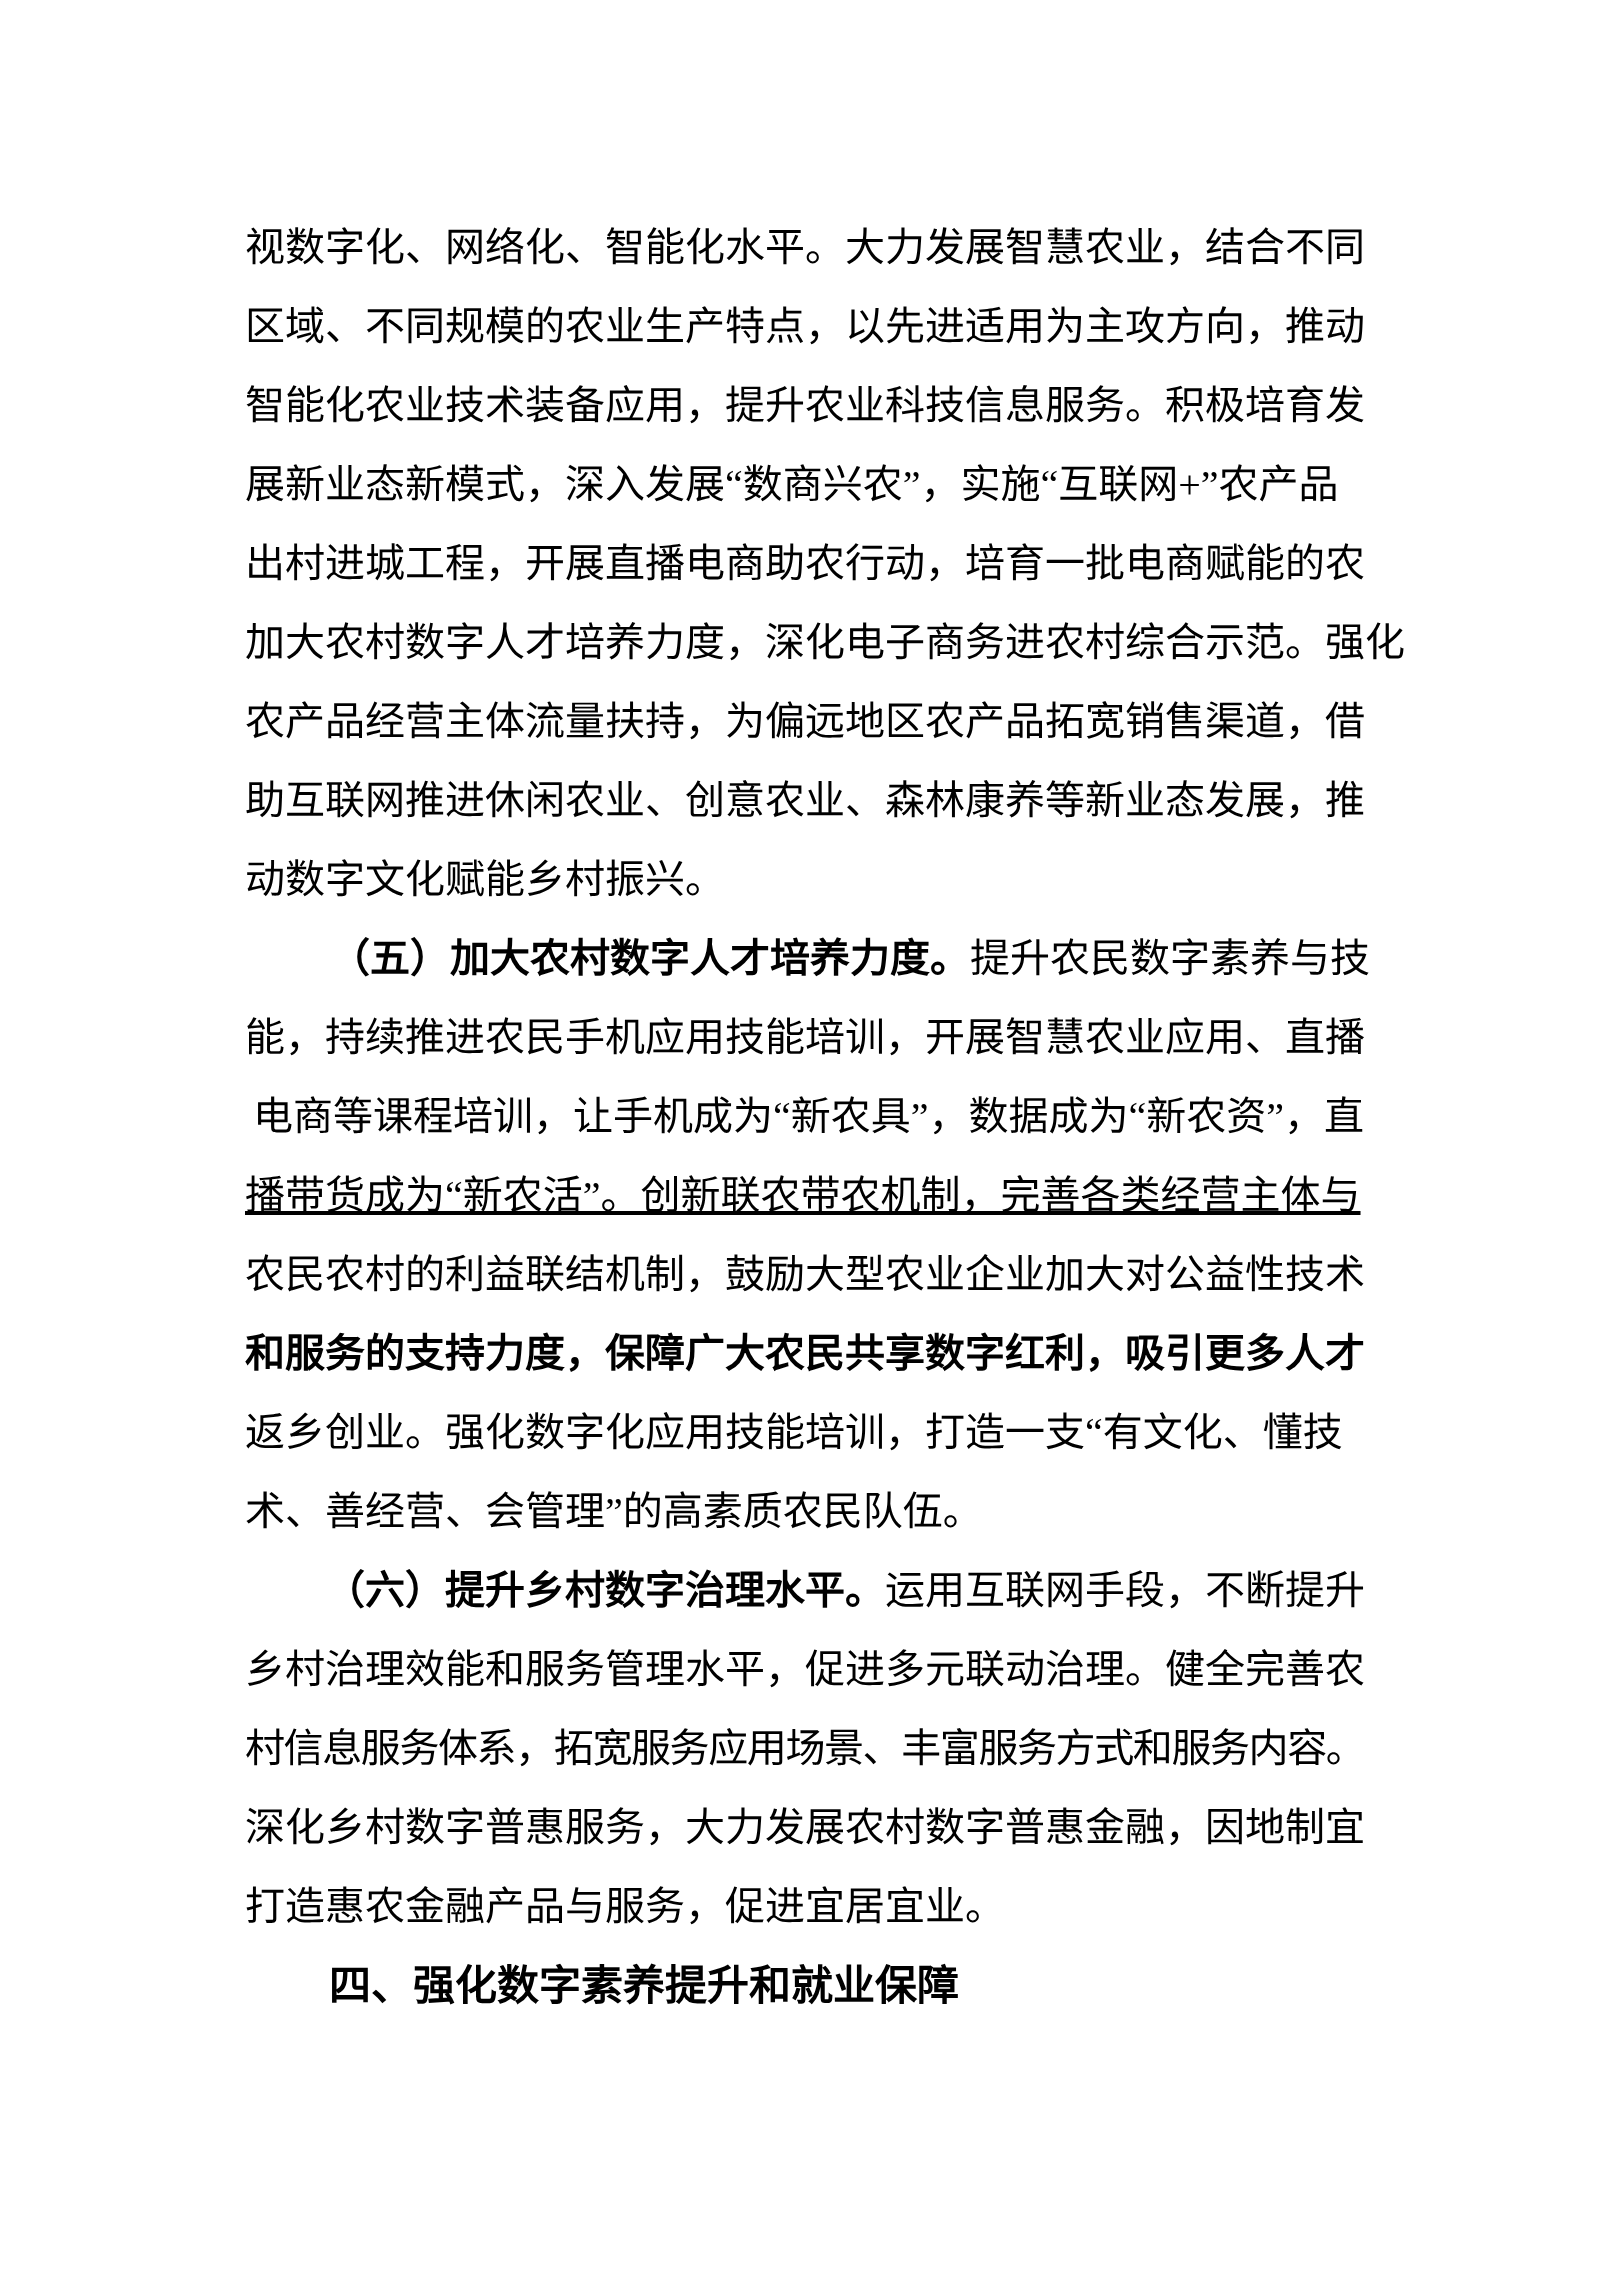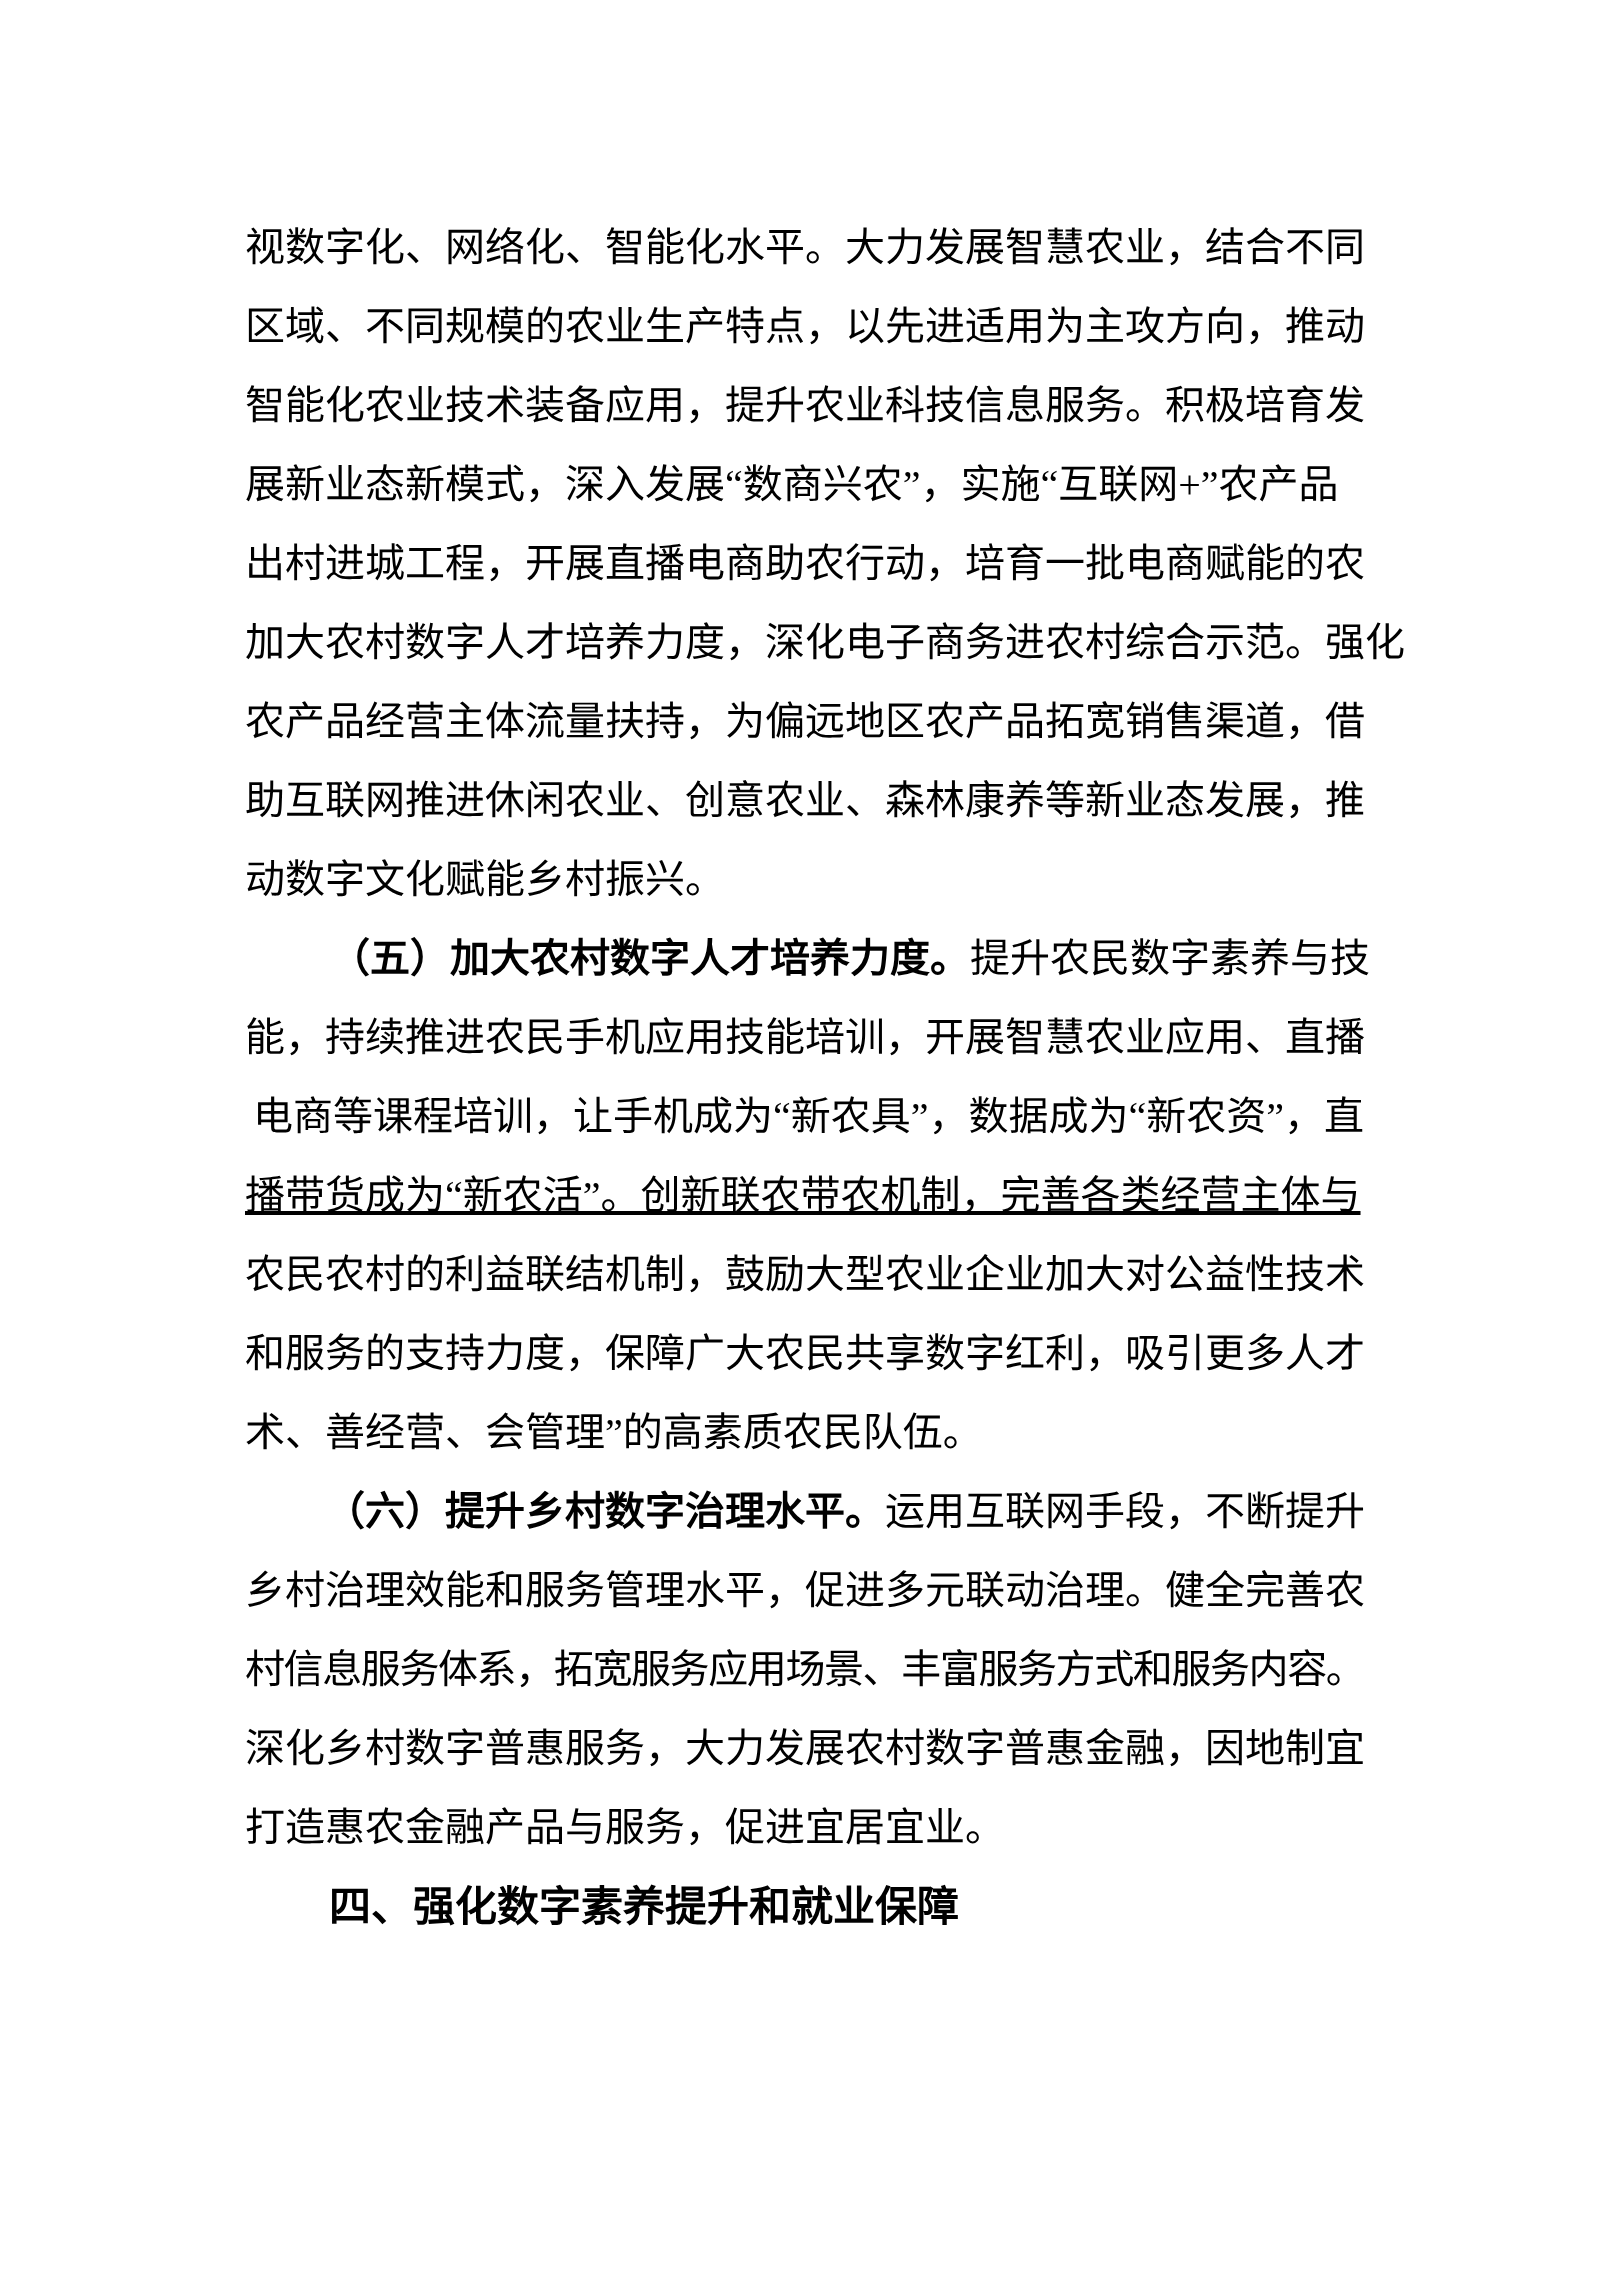--- a/index.html
+++ b/index.html
@@ -56,21 +56,22 @@
       <div class="line fit" style="letter-spacing: 0px;"><span class="seg">出村进城工程，开展直播电商助农行动，培育一批电商赋能的农</span></div>
       <div class="line fit" style="letter-spacing: 0px;"><span class="seg">加大农村数字人才培养力度，深化电子商务进农村综合示范。强化</span></div>
       <div class="line fit" style="letter-spacing: 0px;"><span class="seg">农产品经营主体流量扶持，为偏远地区农产品拓宽销售渠道，借</span></div>
       <div class="line fit" style="letter-spacing: 0px;"><span class="seg">助互联网推进休闲农业、创意农业、森林康养等新业态发展，推</span></div>
       <div class="line"><span class="seg">动数字文化赋能乡村振兴。</span></div>
       <div class="line indent fit" style="letter-spacing: 0px; text-align: right;"><span class="seg bold">（五）加大农村数字人才培养力度。</span><span class="seg">提升农民数字素养与技</span></div>
       <div class="line fit" style="letter-spacing: 0px;"><span class="seg">能，持续推进农民手机应用技能培训，开展智慧农业应用、直播</span></div>
       <div class="line fit" style="letter-spacing: 0px; margin-left: 8px;"><span class="seg">电商等课程培训，让手机成为“新农具”，数据成为“新农资”，直</span></div>
       <div class="line fit" style="letter-spacing: 0px; text-decoration: underline;"><span class="seg">播带货成为“新农活”。创新联农带农机制，完善各类经营主体与</span></div>
       <div class="line fit" style="letter-spacing: 0px;"><span class="seg">农民农村的利益联结机制，鼓励大型农业企业加大对公益性技术</span></div>
-      <div class="line fit" style="letter-spacing: 0px;"><span class="seg">和服务的支持力度，保障广大农民共享数字红利，吸引更多人才</span></div>
+      <div class="line fit" style="letter-spacing: 0px; font-weight: bold;"><span class="seg">和服务的支持力度，保障广大农民共享数字红利，吸引更多人才</span></div>
+      <div class="line fit" style="letter-spacing: 0px;"><span class="seg">返乡创业。强化数字化应用技能培训，打造一支“有文化、懂技</span></div>
       <div class="line"><span class="seg">术、善经营、会管理”的高素质农民队伍。</span></div>
       <div class="line indent fit" style="letter-spacing: 0px;"><span class="seg bold">（六）提升乡村数字治理水平。</span><span class="seg">运用互联网手段，不断提升</span></div>
       <div class="line fit" style="letter-spacing: 0px;"><span class="seg">乡村治理效能和服务管理水平，促进多元联动治理。健全完善农</span></div>
       <div class="line fit" style="letter-spacing: -1.4px;"><span class="seg">村信息服务体系，拓宽服务应用场景、丰富服务方式和服务内容。</span></div>
       <div class="line fit" style="letter-spacing: 0px;"><span class="seg">深化乡村数字普惠服务，大力发展农村数字普惠金融，因地制宜</span></div>
       <div class="line"><span class="seg">打造惠农金融产品与服务，促进宜居宜业。</span></div>
       <div class="line heading indent"><span class="seg bold">四、强化数字素养提升和就业保障</span></div>
     </div>
 </div>
 

